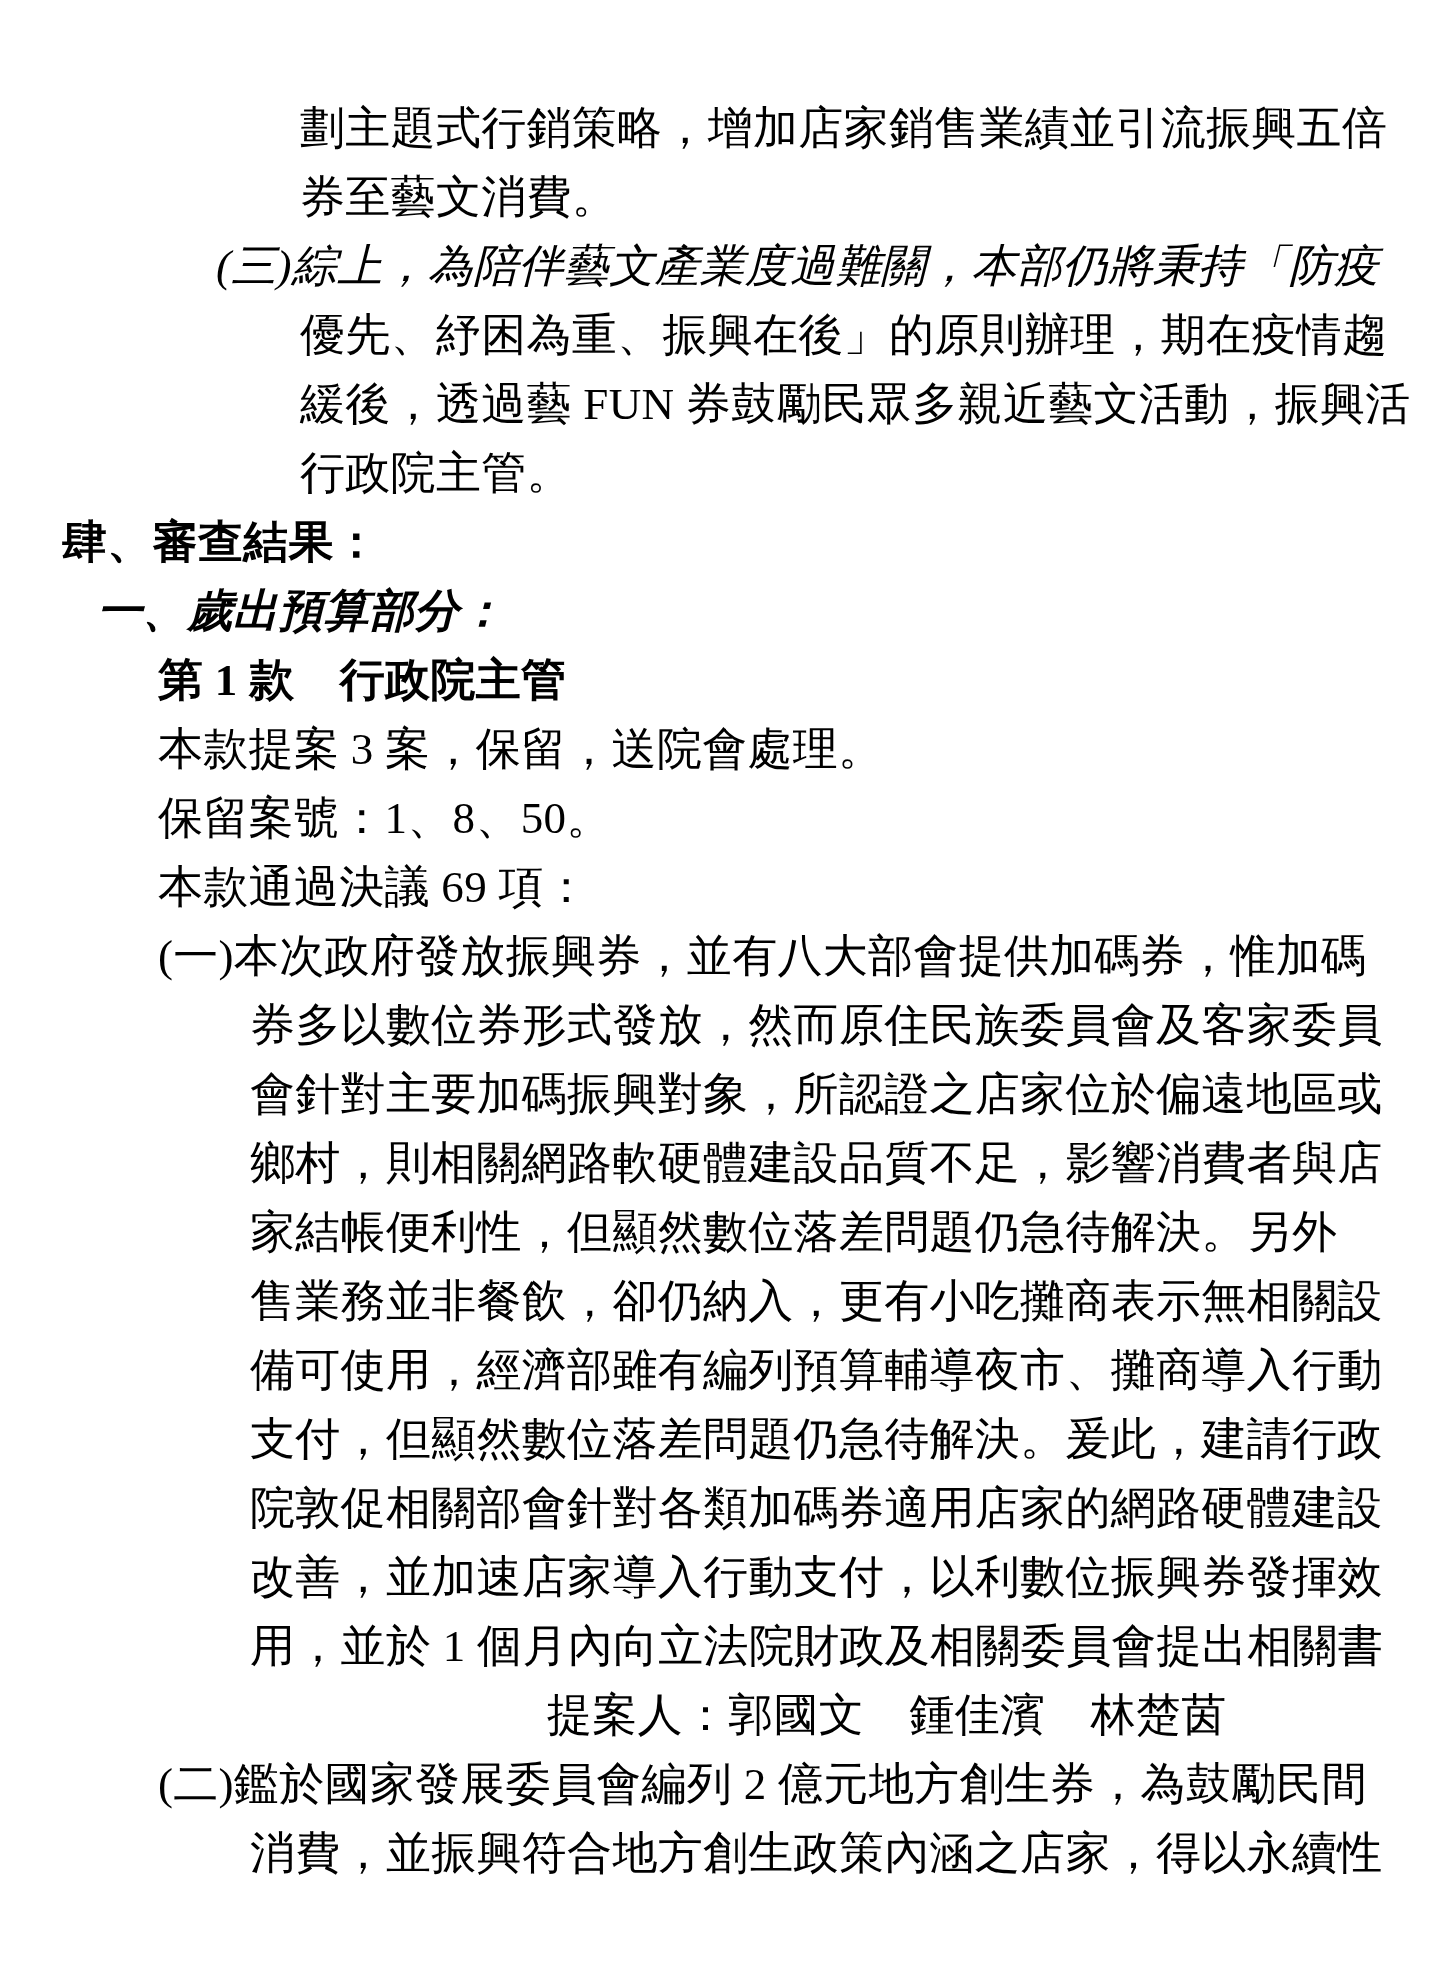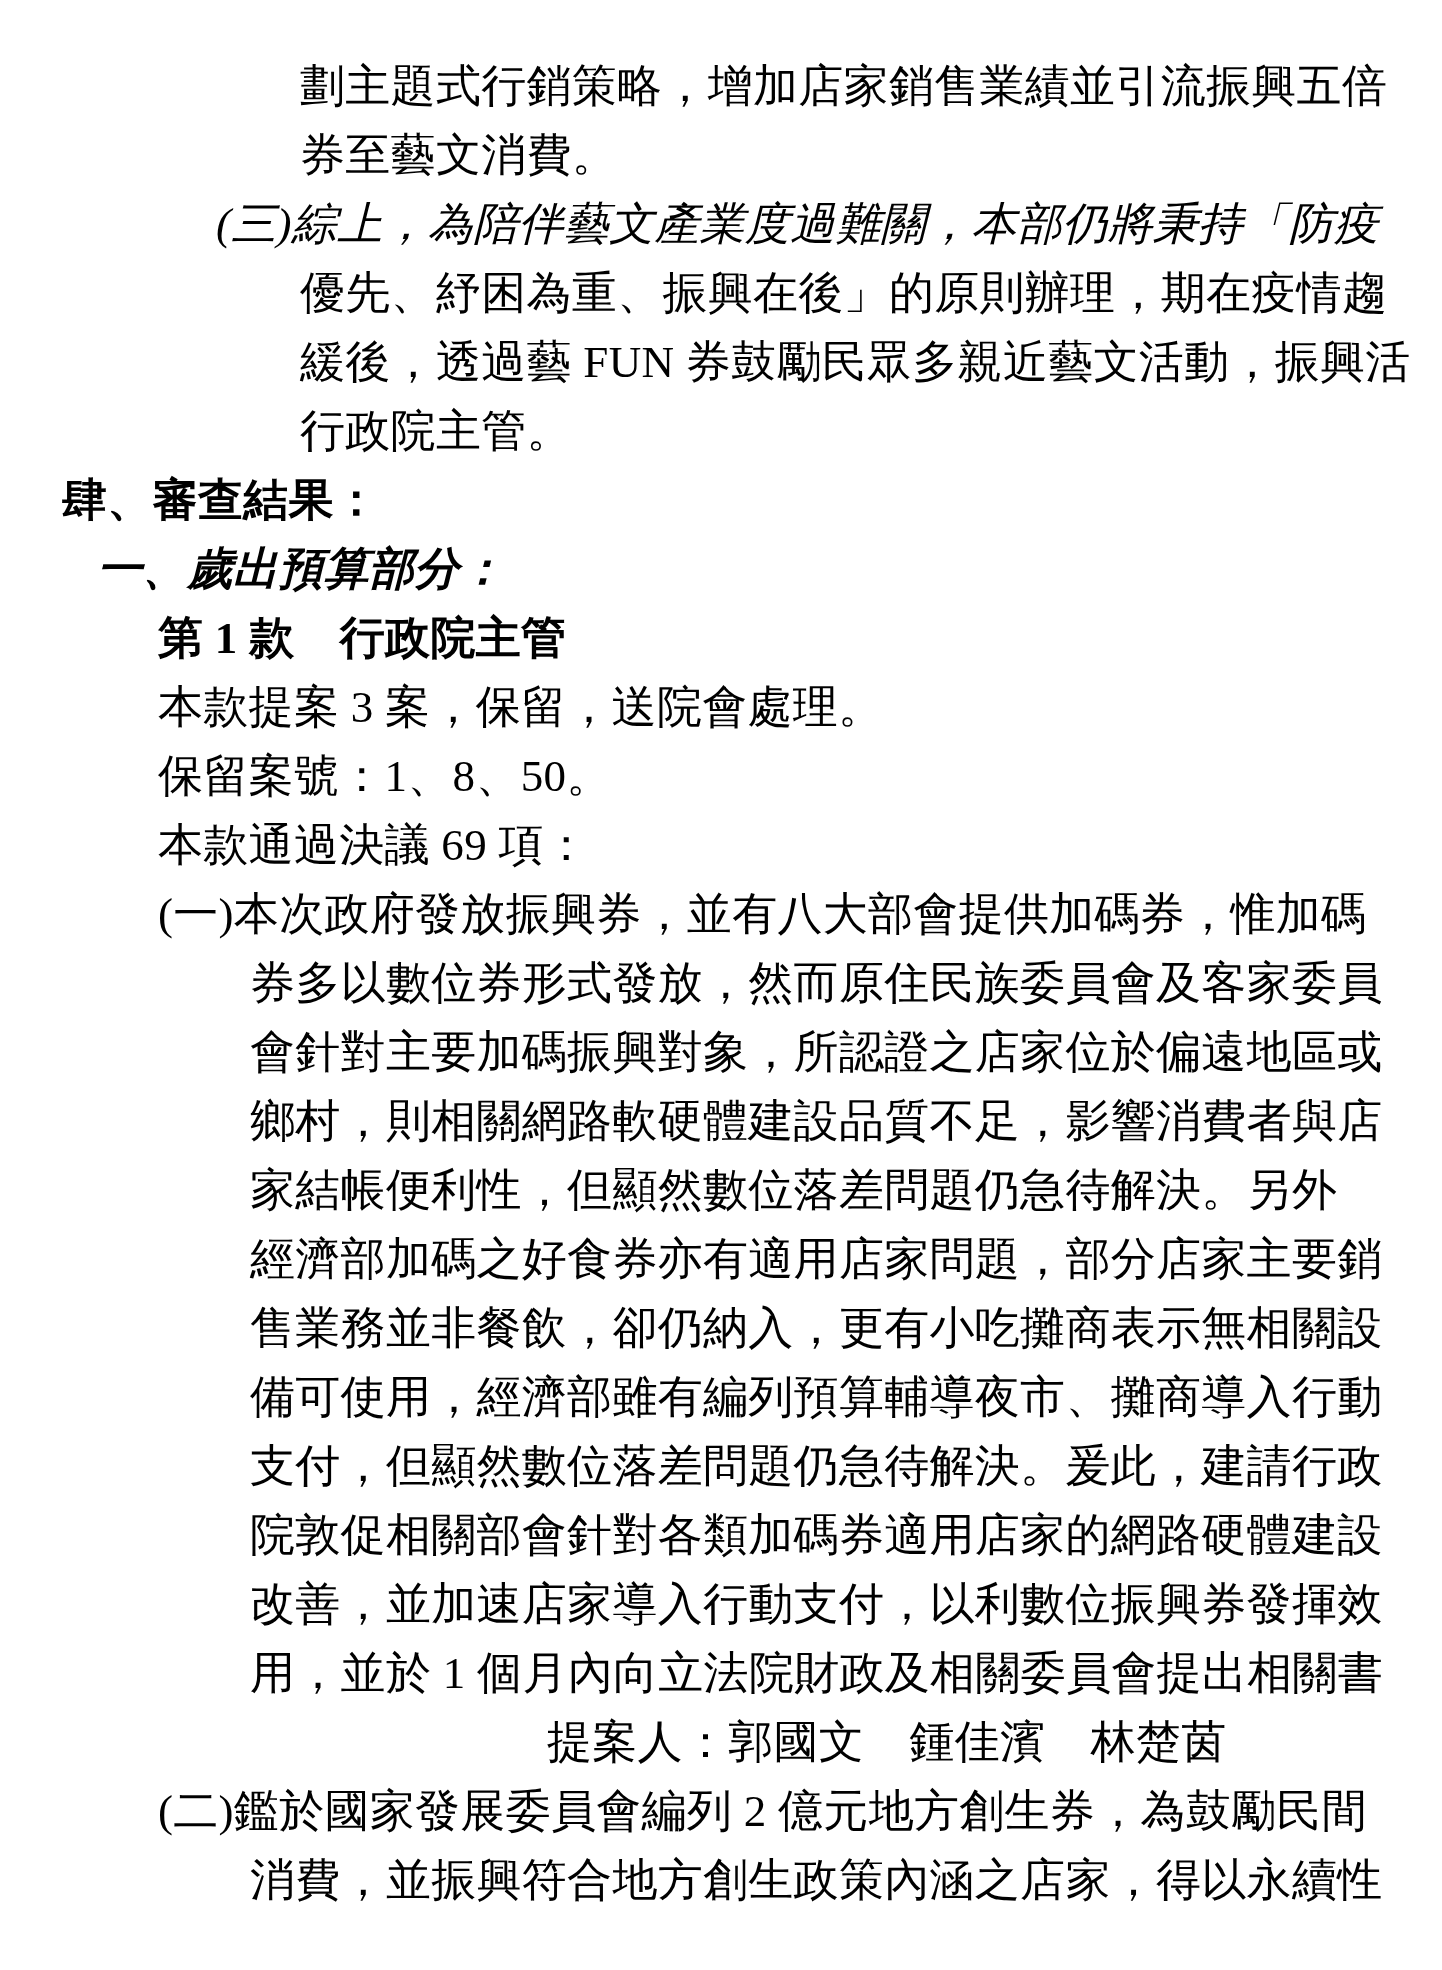--- a/index.html
+++ b/index.html
@@ -15,20 +15,21 @@
     font-family: "Liberation Serif", "DejaVu Serif", serif;
   }
   .page {
     position: relative;
     width: 1442px;
     height: 1970px;
     background: #ffffff;
   }
   .text-block {
     padding-top: 52px;
+    margin-top: 42px;
   }
   .line {
     height: 69px;
     line-height: 69px;
     font-size: 45px;
     white-space: nowrap;
     letter-spacing: 0.3px;
   }
   .bold { font-weight: bold; }
   
@@ -56,21 +57,20 @@
       <div class="line ind-sub bold">一、歲出預算部分：</div>
       <div class="line ind-clause bold">第 1 款　行政院主管</div>
       <div class="line ind-clause">本款提案 3 案，保留，送院會處理。</div>
       <div class="line ind-clause">保留案號：1、8、50。</div>
       <div class="line ind-clause">本款通過決議 69 項：</div>
       <div class="line ind-item1">(一)本次政府發放振興券，並有八大部會提供加碼券，惟加碼</div>
       <div class="line ind-cont1">券多以數位券形式發放，然而原住民族委員會及客家委員</div>
       <div class="line ind-cont1">會針對主要加碼振興對象，所認證之店家位於偏遠地區或</div>
       <div class="line ind-cont1">鄉村，則相關網路軟硬體建設品質不足，影響消費者與店</div>
       <div class="line ind-cont1">家結帳便利性，但顯然數位落差問題仍急待解決。另外</div>
-      <div class="line ind-cont1">經濟部加碼之好食券亦有適用店家問題，部分店家主要銷</div>
       <div class="line ind-cont1">售業務並非餐飲，卻仍納入，更有小吃攤商表示無相關設</div>
       <div class="line ind-cont1">備可使用，經濟部雖有編列預算輔導夜市、攤商導入行動</div>
       <div class="line ind-cont1">支付，但顯然數位落差問題仍急待解決。爰此，建請行政</div>
       <div class="line ind-cont1">院敦促相關部會針對各類加碼券適用店家的網路硬體建設</div>
       <div class="line ind-cont1">改善，並加速店家導入行動支付，以利數位振興券發揮效</div>
       <div class="line ind-cont1">用，並於 1 個月內向立法院財政及相關委員會提出相關書</div>
       <div class="line ind-proposer">提案人：郭國文　鍾佳濱　林楚茵</div>
       <div class="line ind-item1">(二)鑑於國家發展委員會編列 2 億元地方創生券，為鼓勵民間</div>
       <div class="line ind-cont1">消費，並振興符合地方創生政策內涵之店家，得以永續性</div>
     </div>

